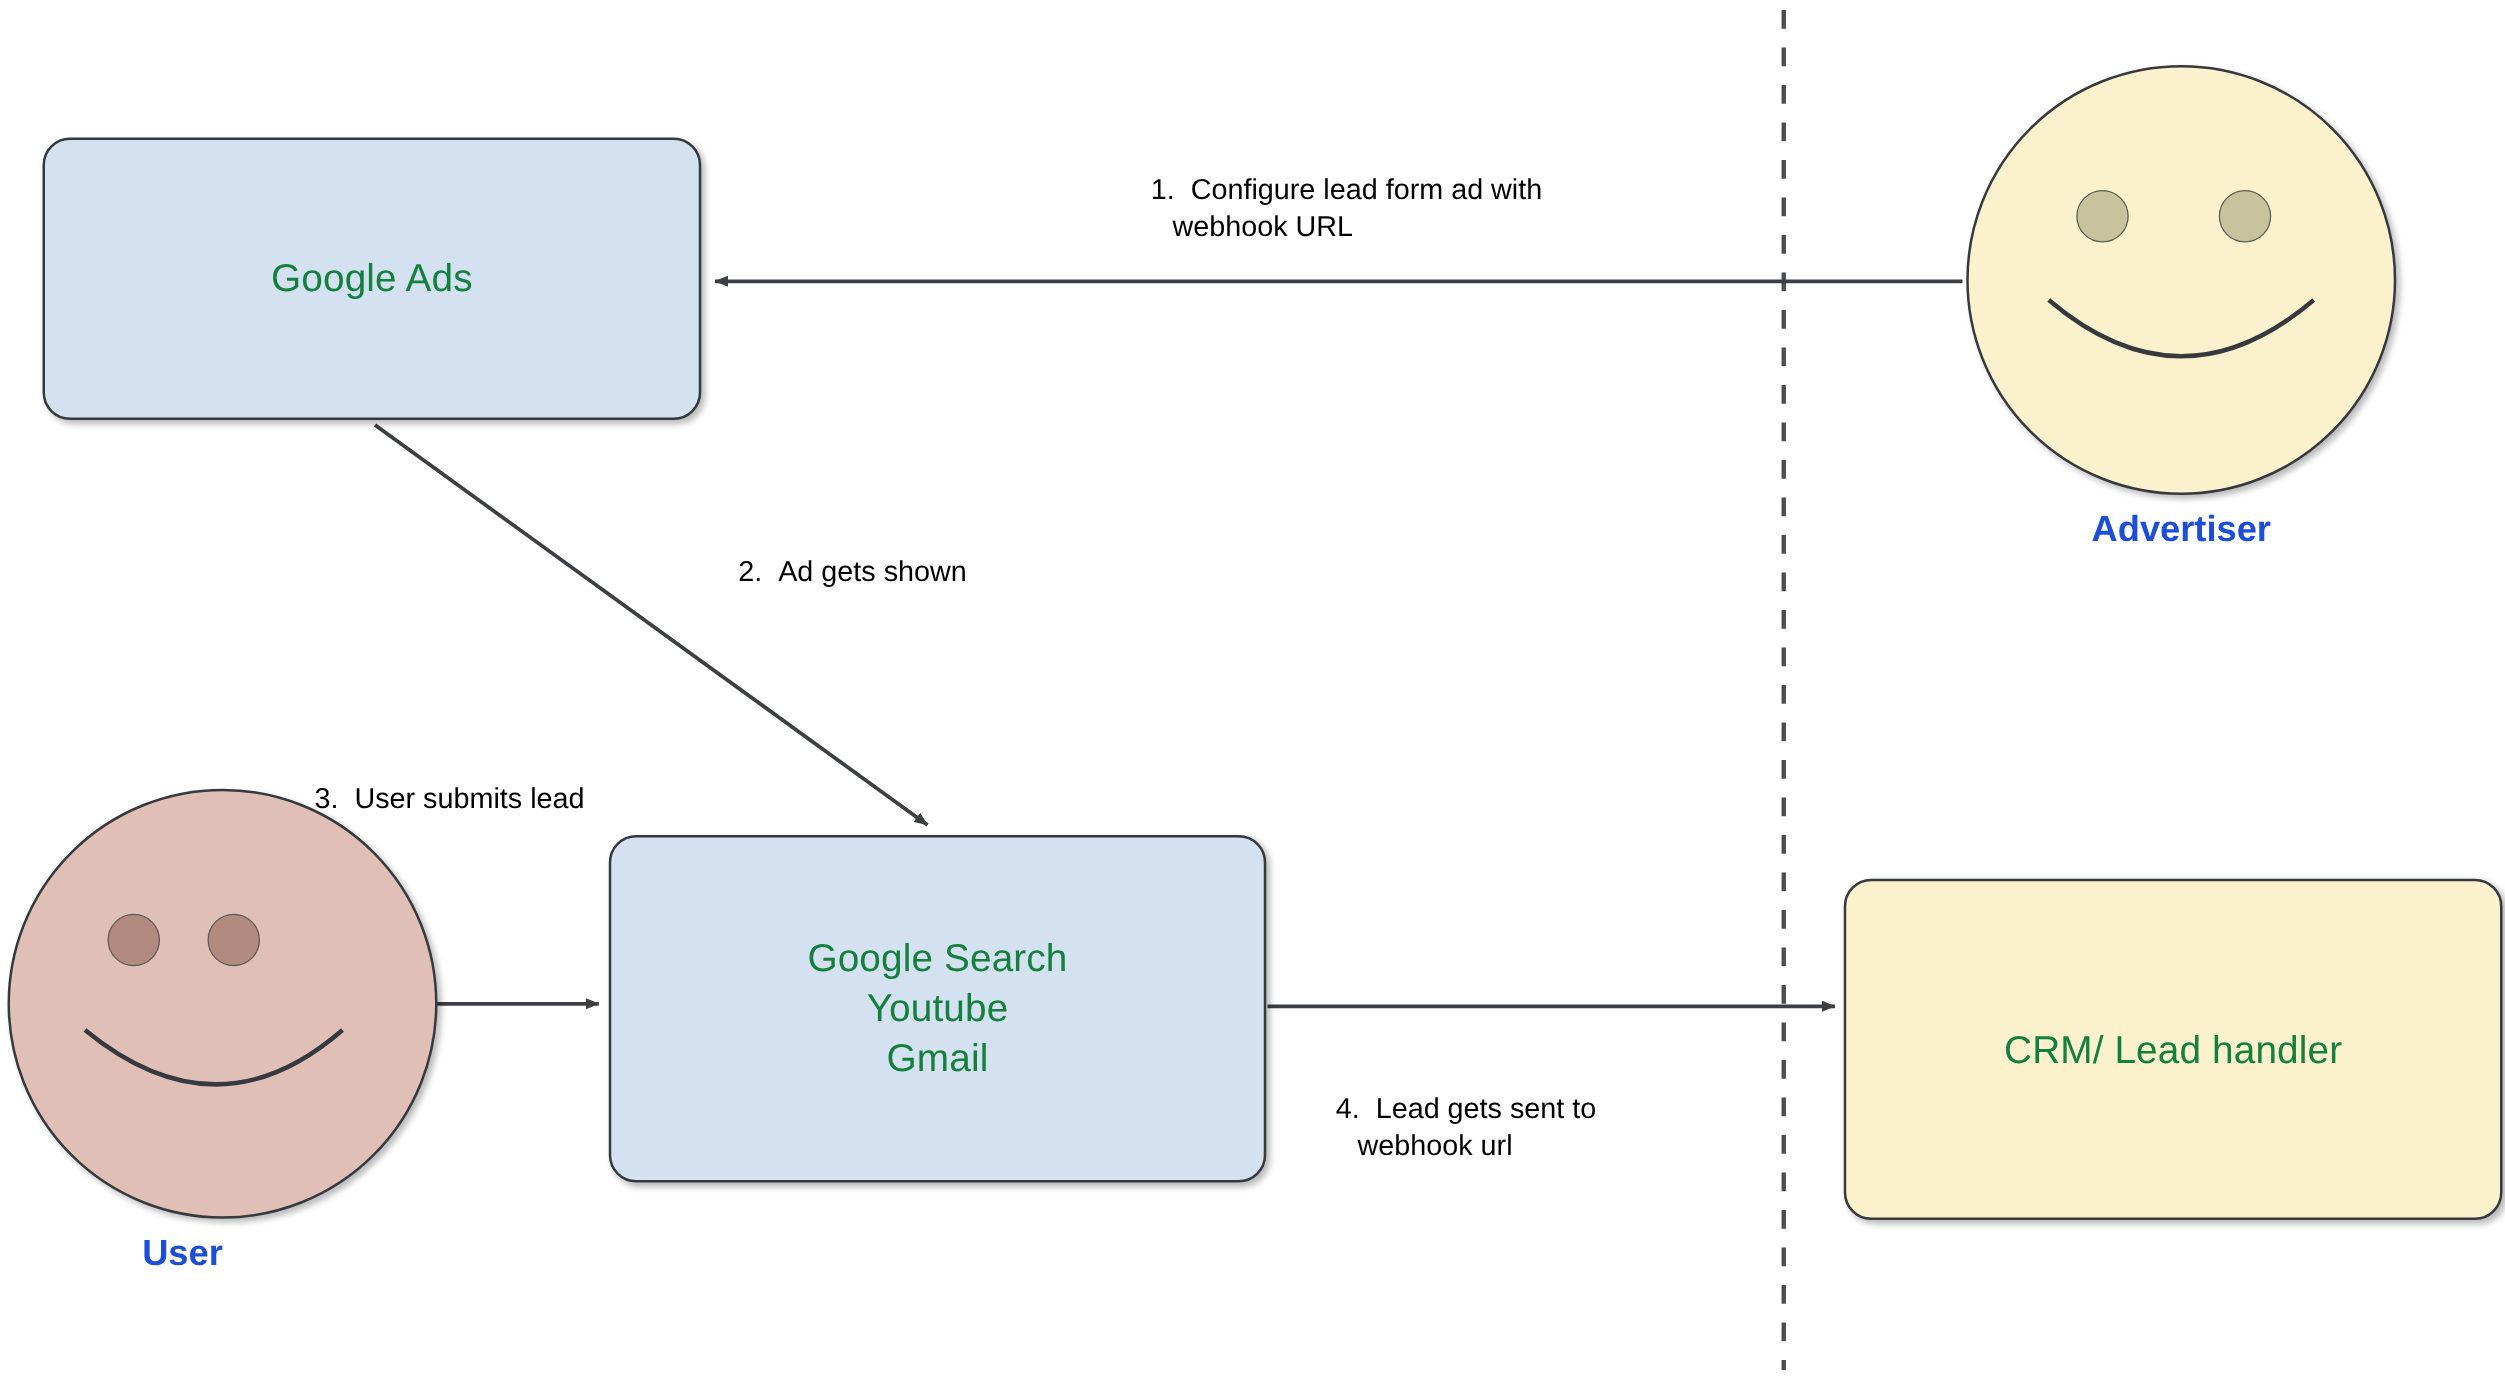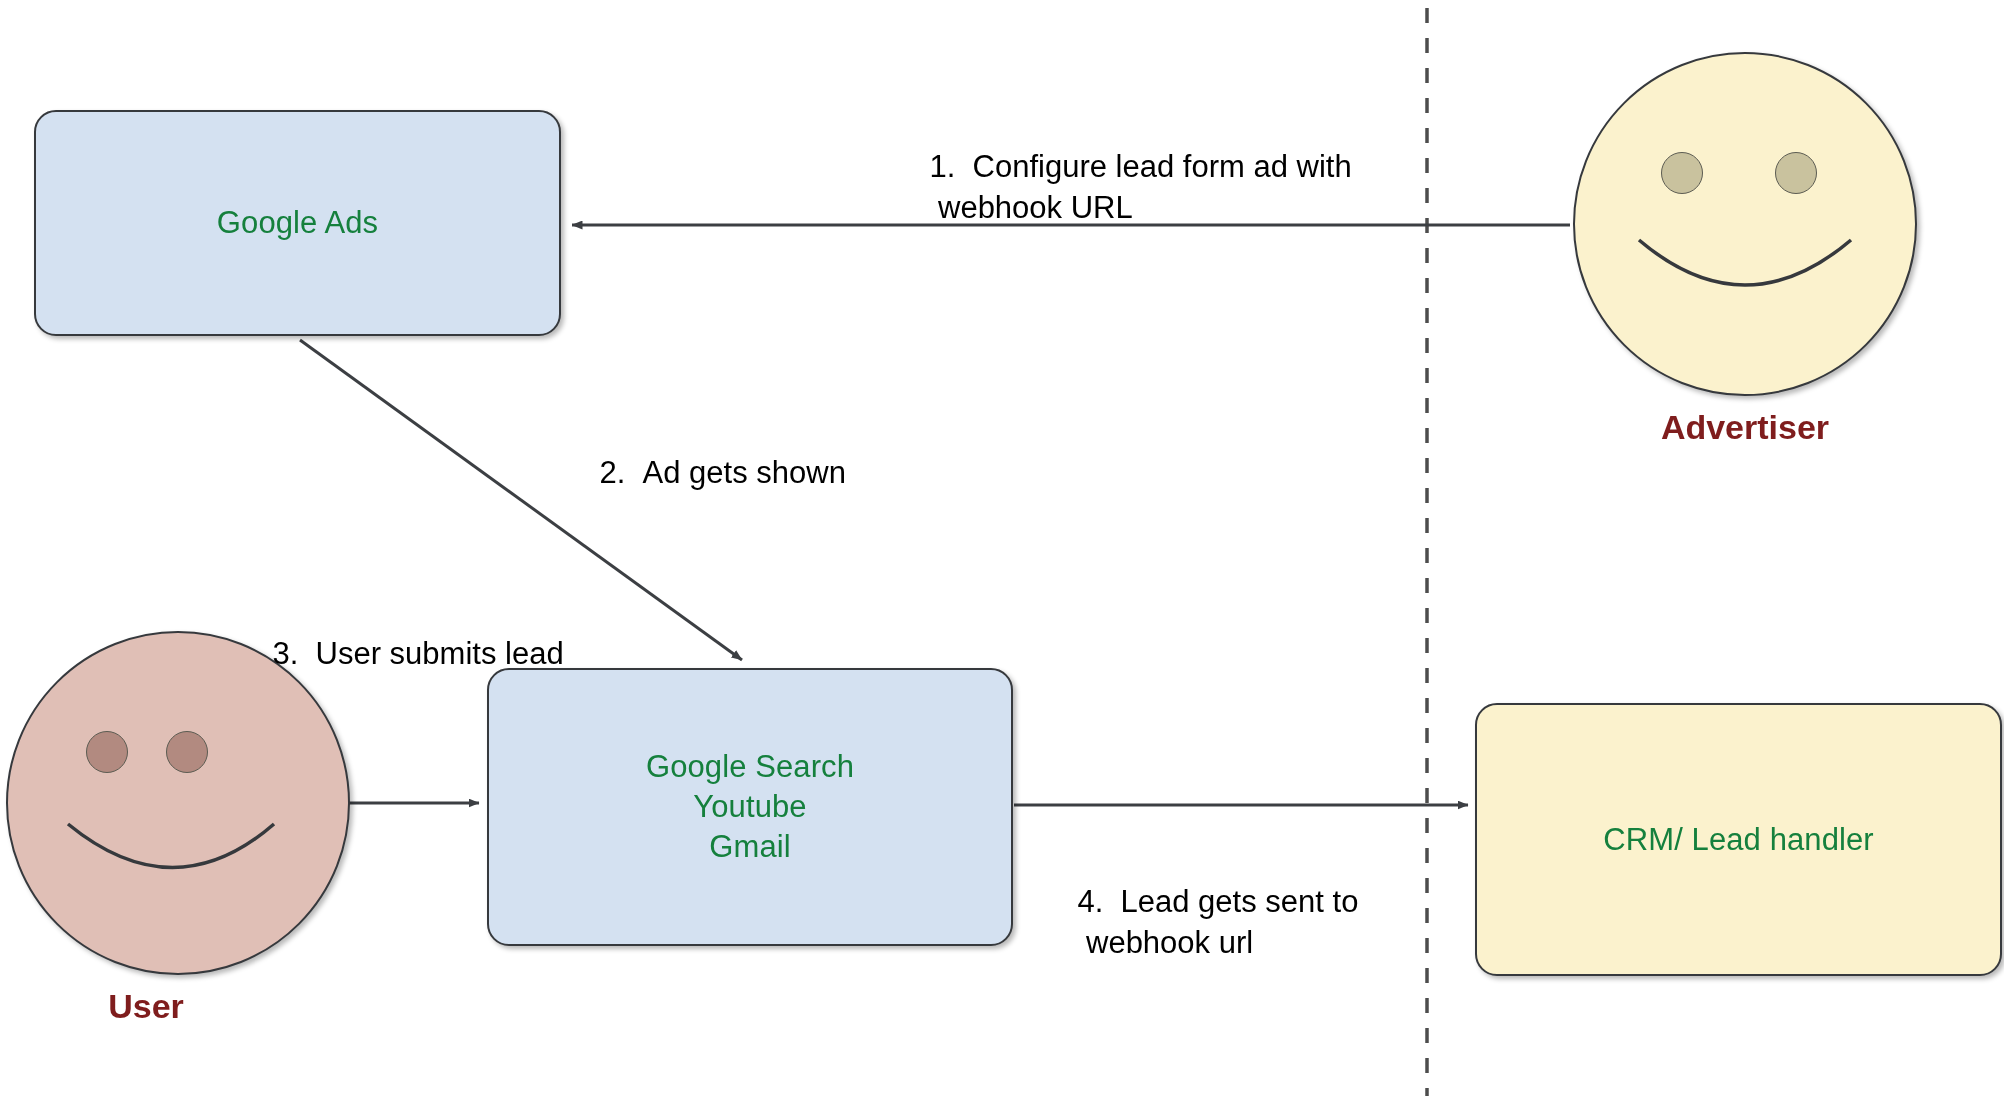--- a/index.html
+++ b/index.html
@@ -75,23 +75,23 @@
     border-radius: 50%;
     border: 1.5px solid #5c5c52;
     box-sizing: border-box;
   }
   .actor-mouth {
     position: absolute;
   }
   .actor-label {
     position: absolute;
     text-align: center;
-    font-size: 34px;
+    font-size: 29px;
     font-weight: bold;
-    color: #7f1d1d;
+    color: #1d4ed8;
     white-space: nowrap;
   }
   #actor-advertiser {
     left: 1573px;
     top: 52px;
     width: 344px;
     height: 344px;
   }
   #actor-advertiser .actor-face {
     width: 344px;
@@ -105,27 +105,27 @@
     height: 344px;
   }
   #actor-user .actor-face {
     width: 344px;
     height: 344px;
     background: #e0bfb6;
   }
   .label-step {
     position: absolute;
     color: #000000;
-    font-size: 31px;
+    font-size: 23px;
     line-height: 1.33;
     white-space: pre;
   }
   #label-step-1 { left: 895px; top: 105px; }
   #label-step-2 { left: 565px; top: 411px; }
-  #label-step-3 { left: 238px; top: 592px; text-align: center; }
+  #label-step-3 { left: 226px; top: 592px; text-align: center; }
   #label-step-4 { left: 1043px; top: 840px; }
 </style>
 </head>
 <body>
 
 <div id="canvas">
 
   <svg id="vector-layer" viewBox="0 0 2004 1116" xmlns="http://www.w3.org/2000/svg">
     <defs>
       <marker id="arrowhead" markerWidth="11" markerHeight="9" refX="10.5" refY="4.5" orient="auto" markerUnits="userSpaceOnUse">

